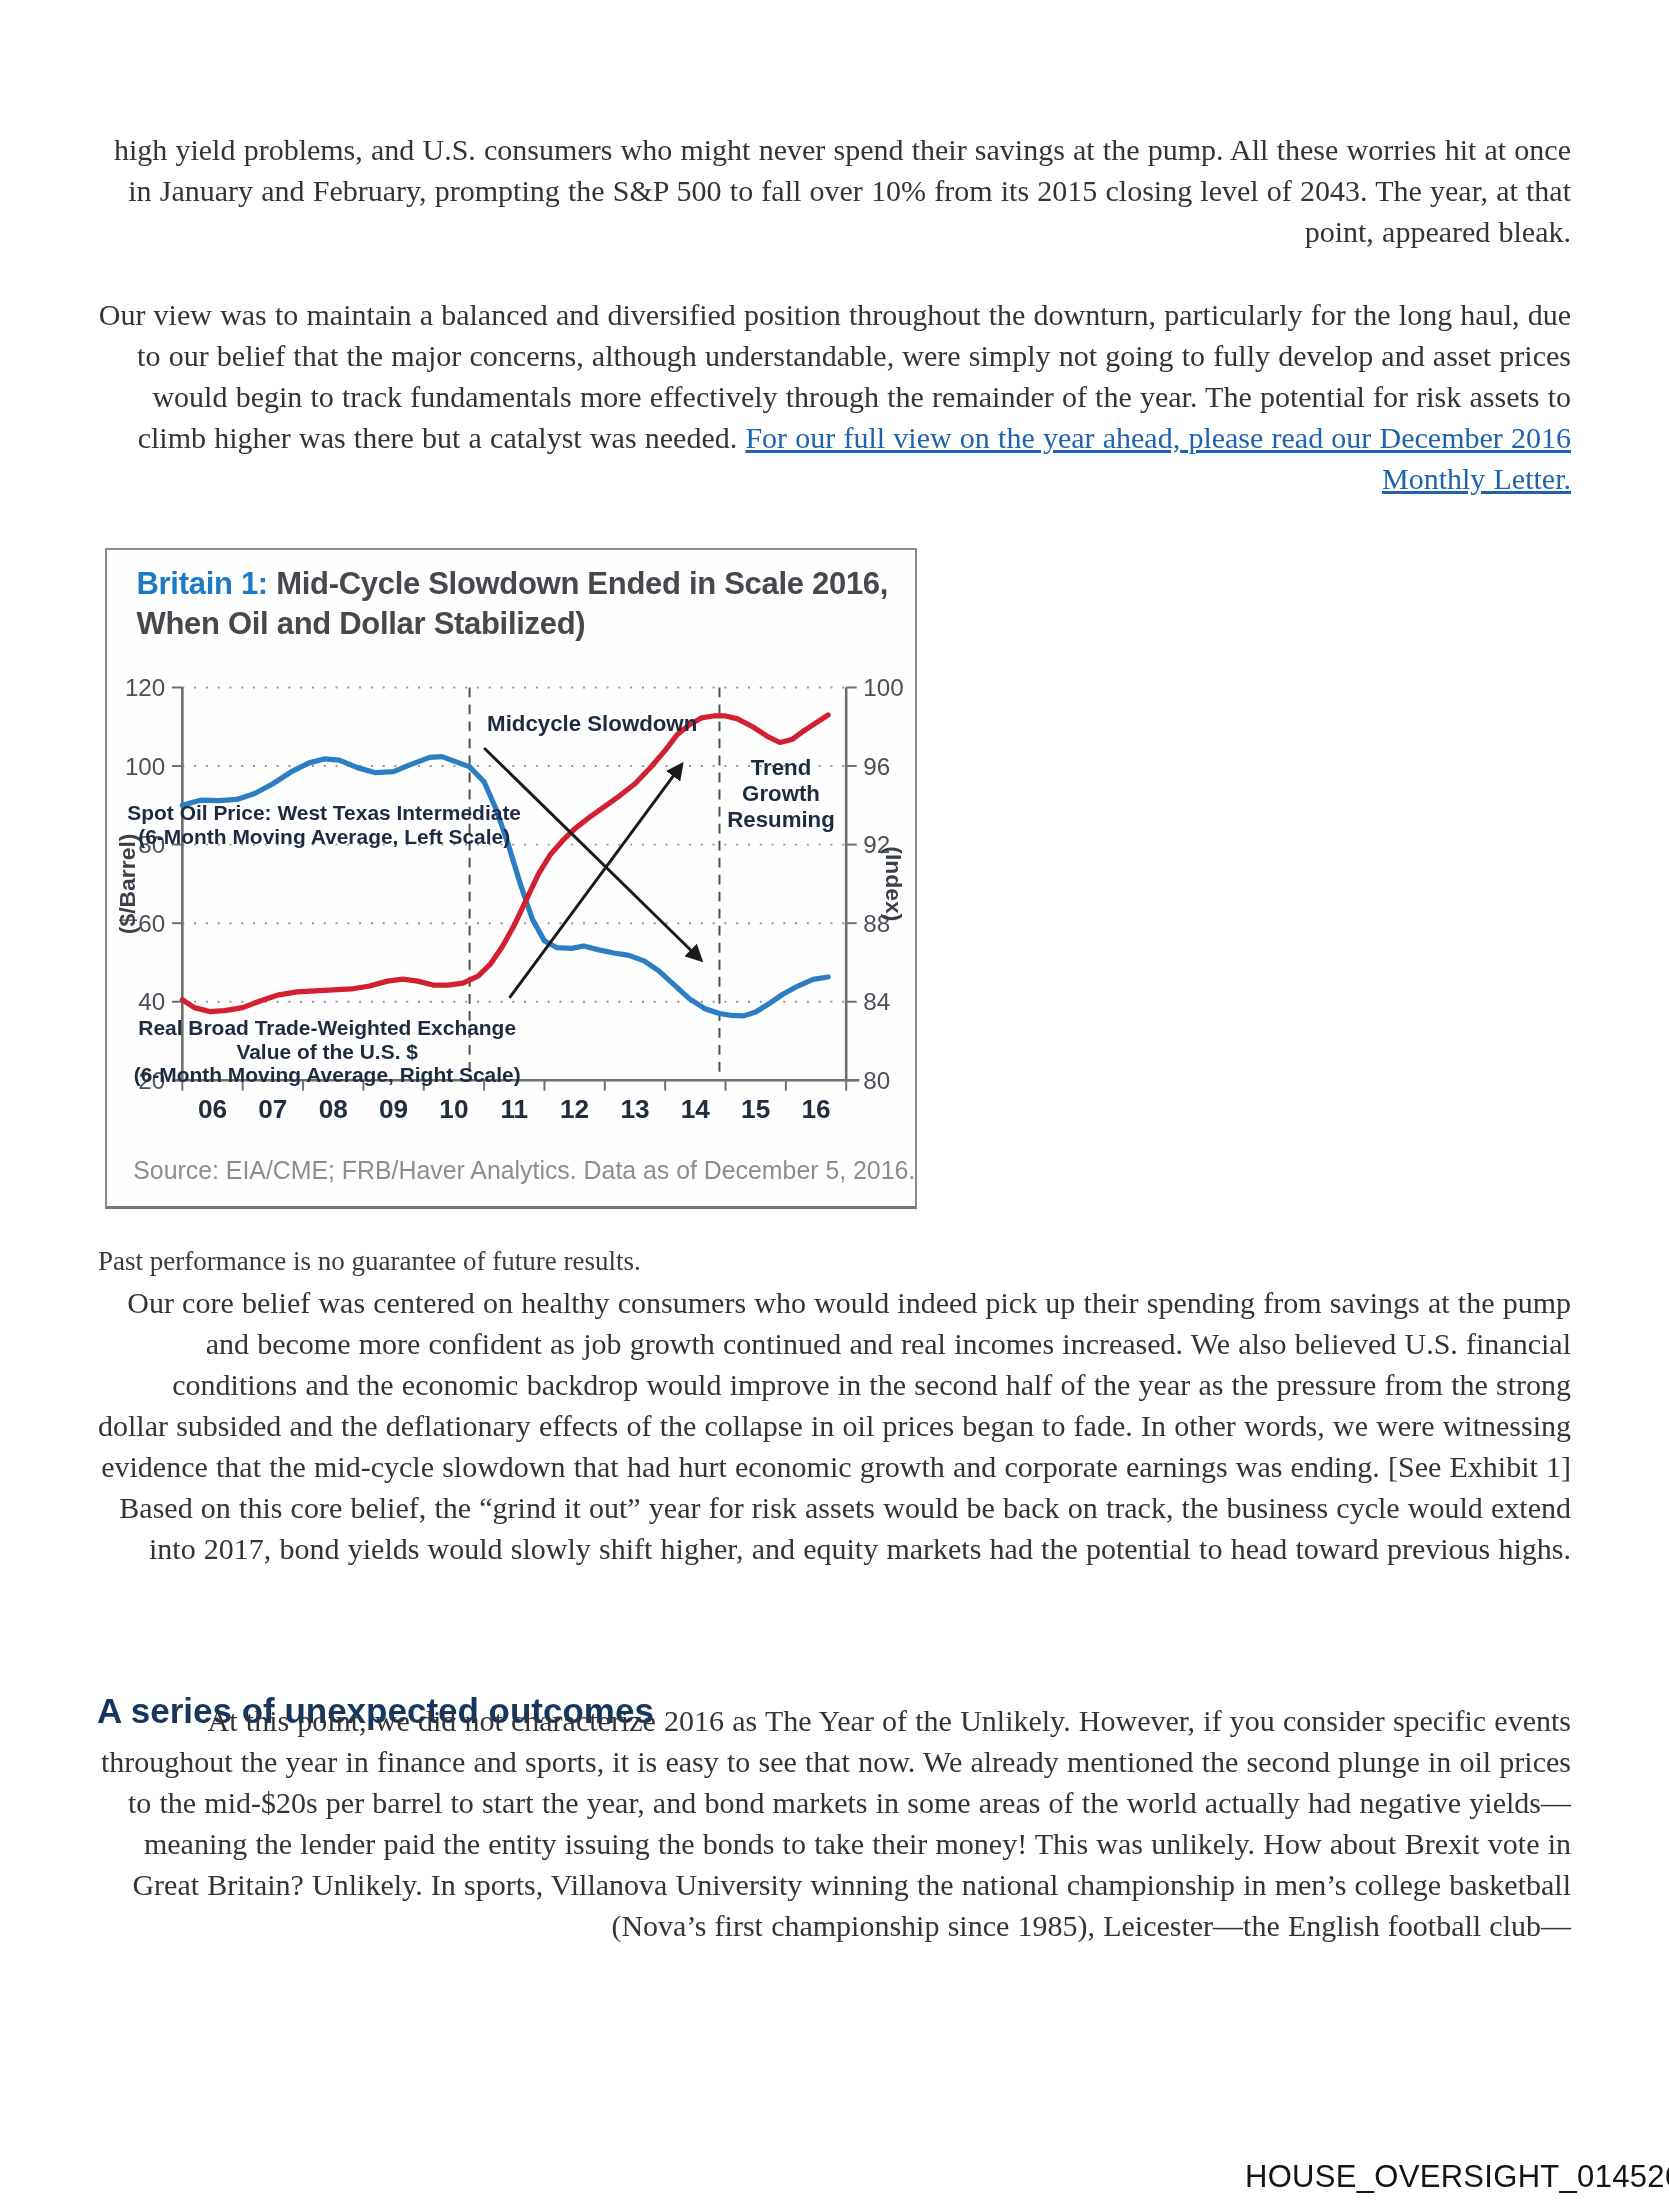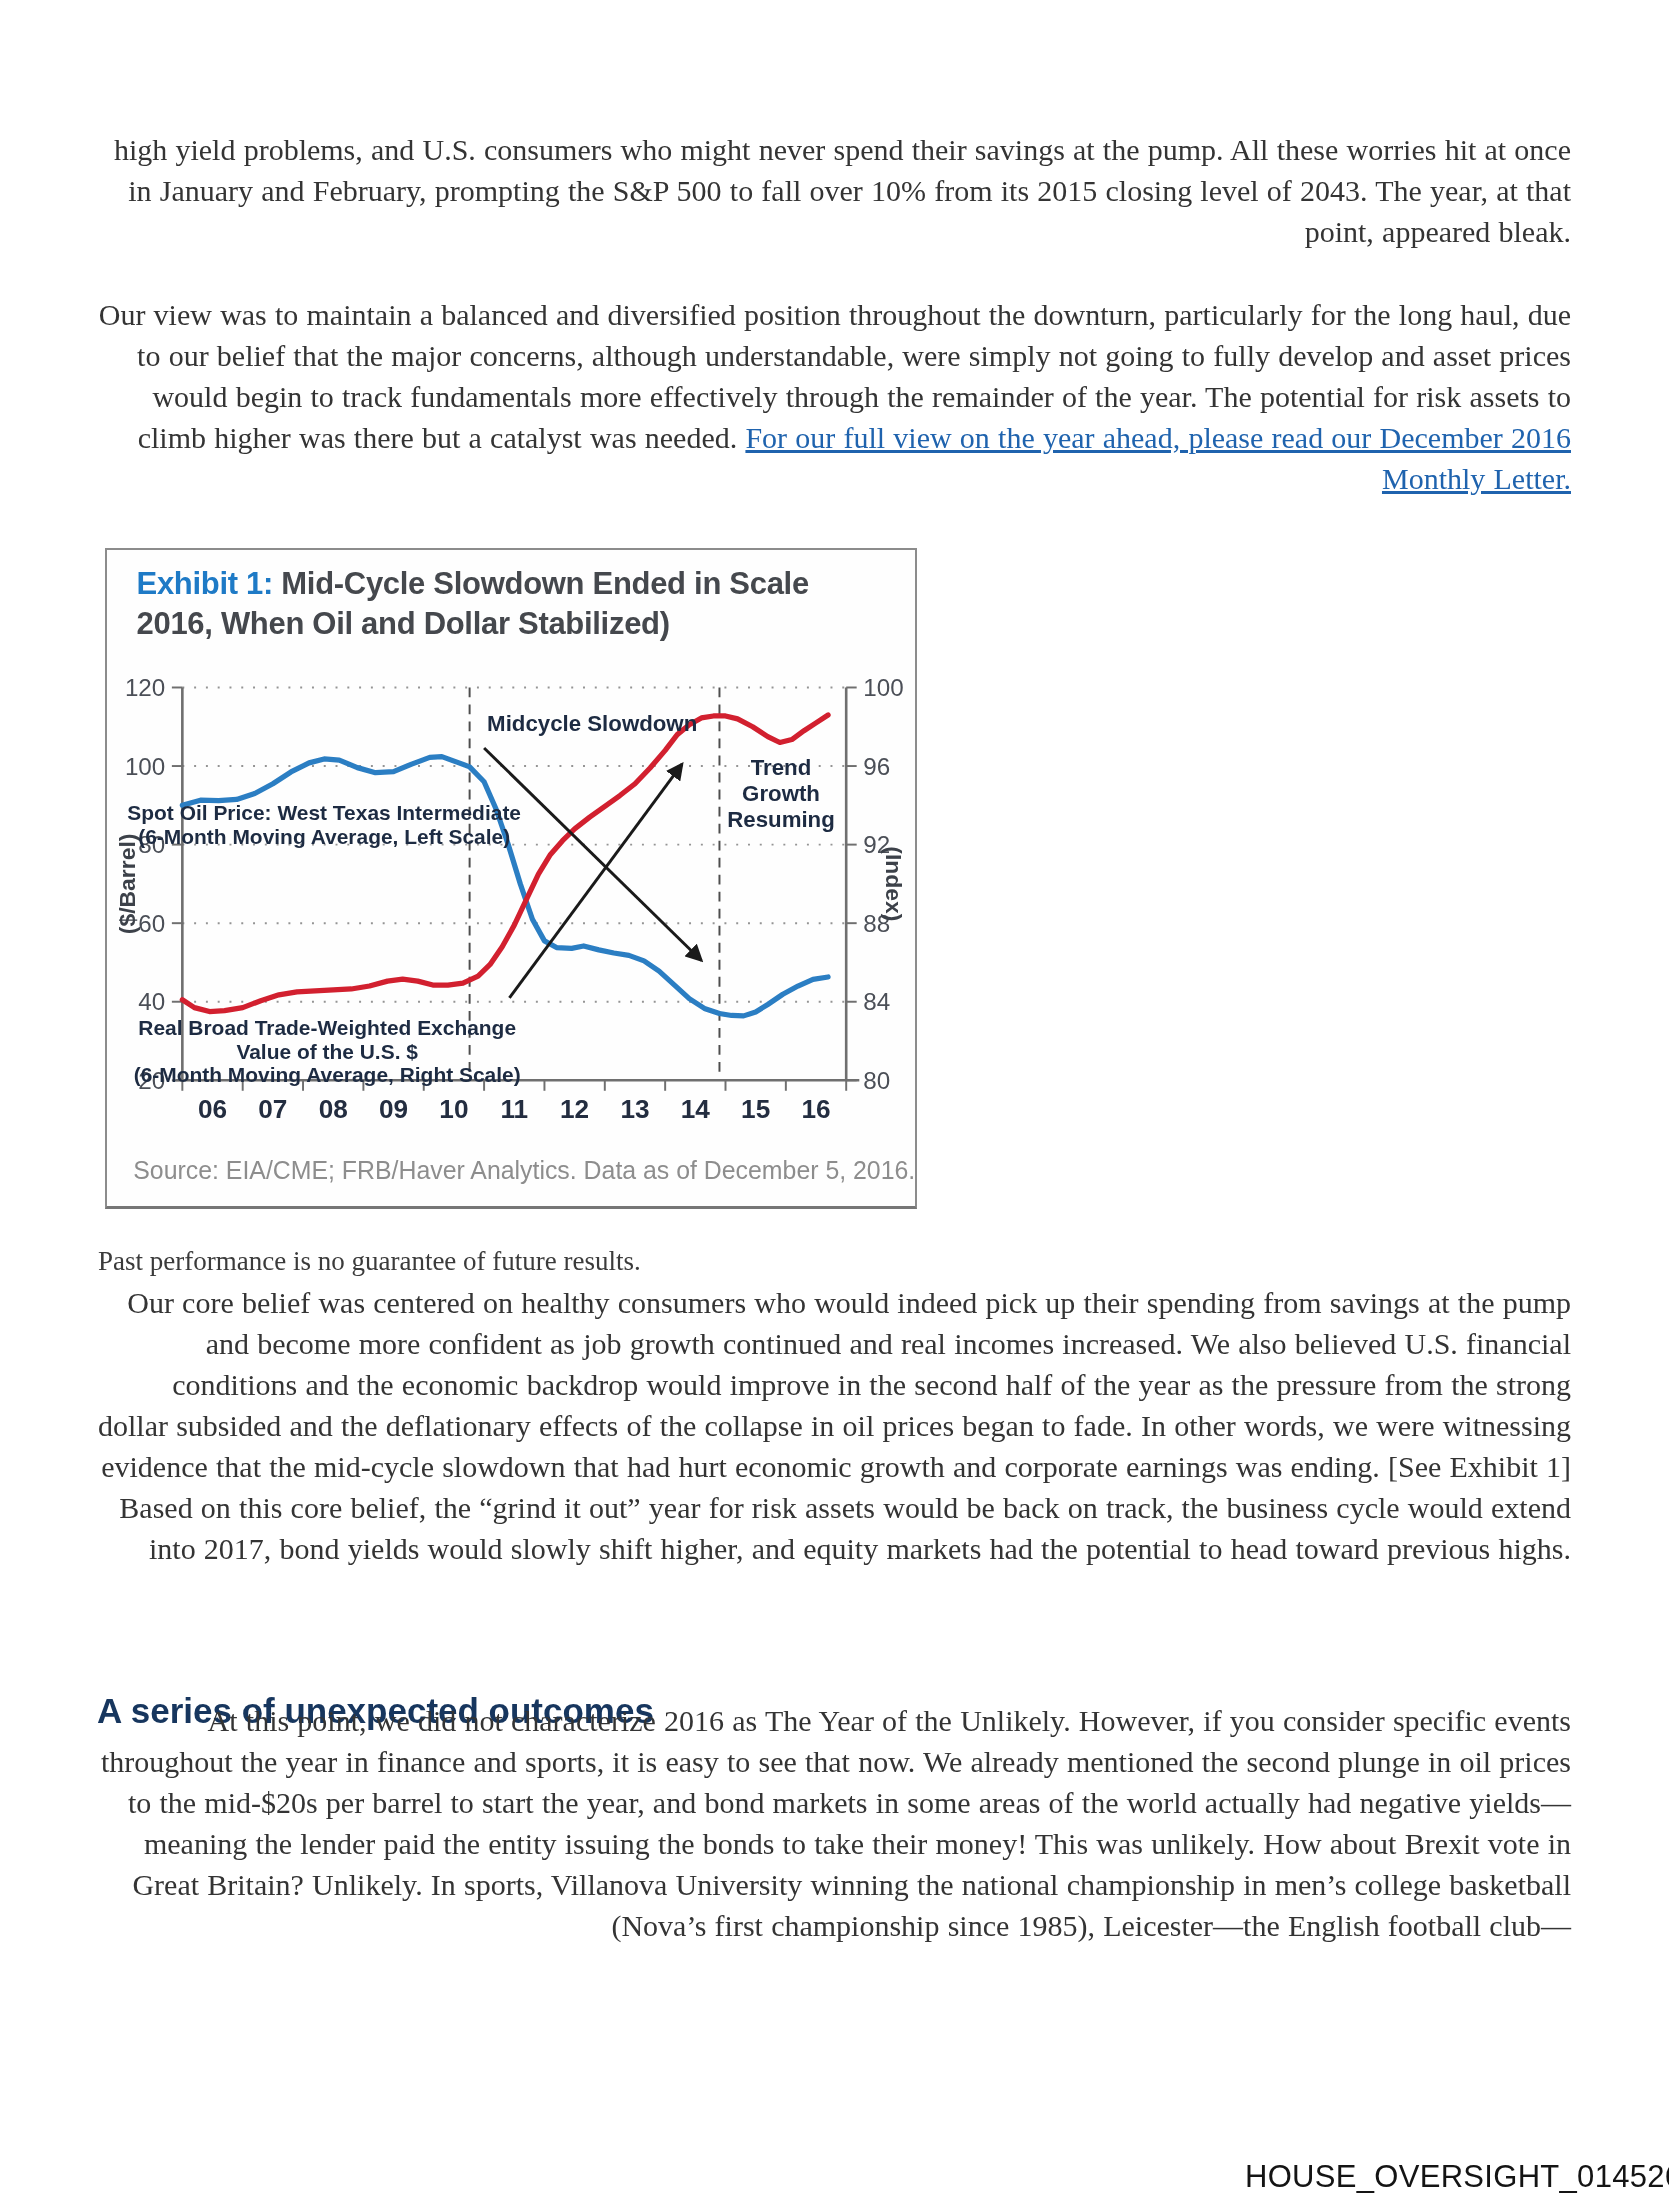--- a/index.html
+++ b/index.html
@@ -40,21 +40,21 @@
 </head>
 <body>
 
 <div class="page">
 
   <p class="para" id="p1">high yield problems, and U.S. consumers who might never spend their savings at the pump. All these worries hit at once in January and February, prompting the S&amp;P 500 to fall over 10% from its 2015 closing level of 2043. The year, at that point, appeared bleak.</p>
 
   <p class="para" id="p2"><span>Our view was to maintain a balanced and diversified position throughout the downturn, particularly for the long haul, due to our belief that the major concerns, although understandable, were simply not going to fully develop and asset prices would begin to track fundamentals more effectively through the remainder of the year. The potential for risk assets to climb higher was there but a catalyst was needed. </span><a class="doc-link" href="#">For our full view on the year ahead, please read our December 2016 Monthly Letter.</a></p>
 
   <div class="exhibit">
-    <div class="exhibit-title"><span class="blue">Exhibit 1:</span><span> Mid-Cycle Slowdown Ended in Scale 2016, When Oil and Dollar Stabilized)</span></div>
+    <div class="exhibit-title"><span class="blue">Britain 1:</span><span> Mid-Cycle Slowdown Ended in Scale 2016, When Oil and Dollar Stabilized)</span></div>
     <svg class="chart" viewBox="0 0 1234 1002">
       <defs>
         <marker id="ah" viewBox="0 0 10 10" refX="8.5" refY="5" markerWidth="6" markerHeight="6" orient="auto-start-reverse">
           <path d="M0,0 L10,5 L0,10 z" fill="#1a1a1a"></path>
         </marker>
       </defs>
     <line x1="115" y1="690" x2="1129" y2="690" class="grid"></line>
         <line x1="115" y1="570" x2="1129" y2="570" class="grid"></line>
         <line x1="115" y1="450" x2="1129" y2="450" class="grid"></line>
         <line x1="115" y1="330" x2="1129" y2="330" class="grid"></line>

